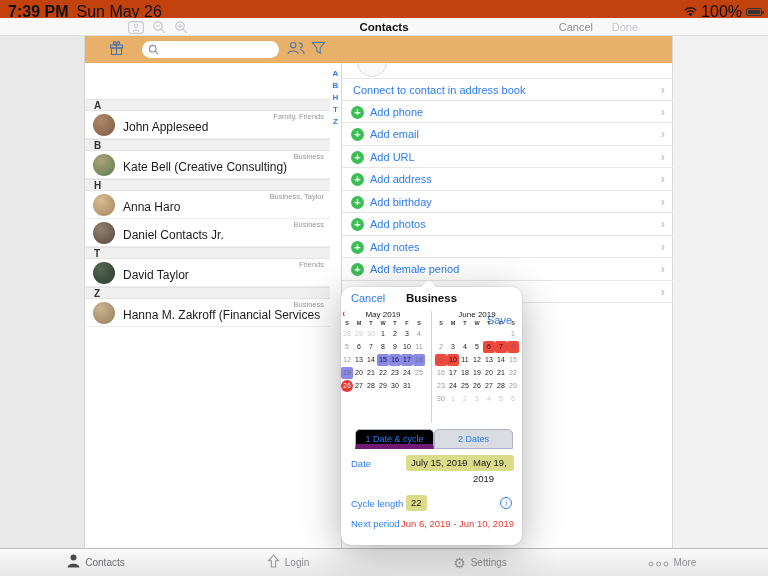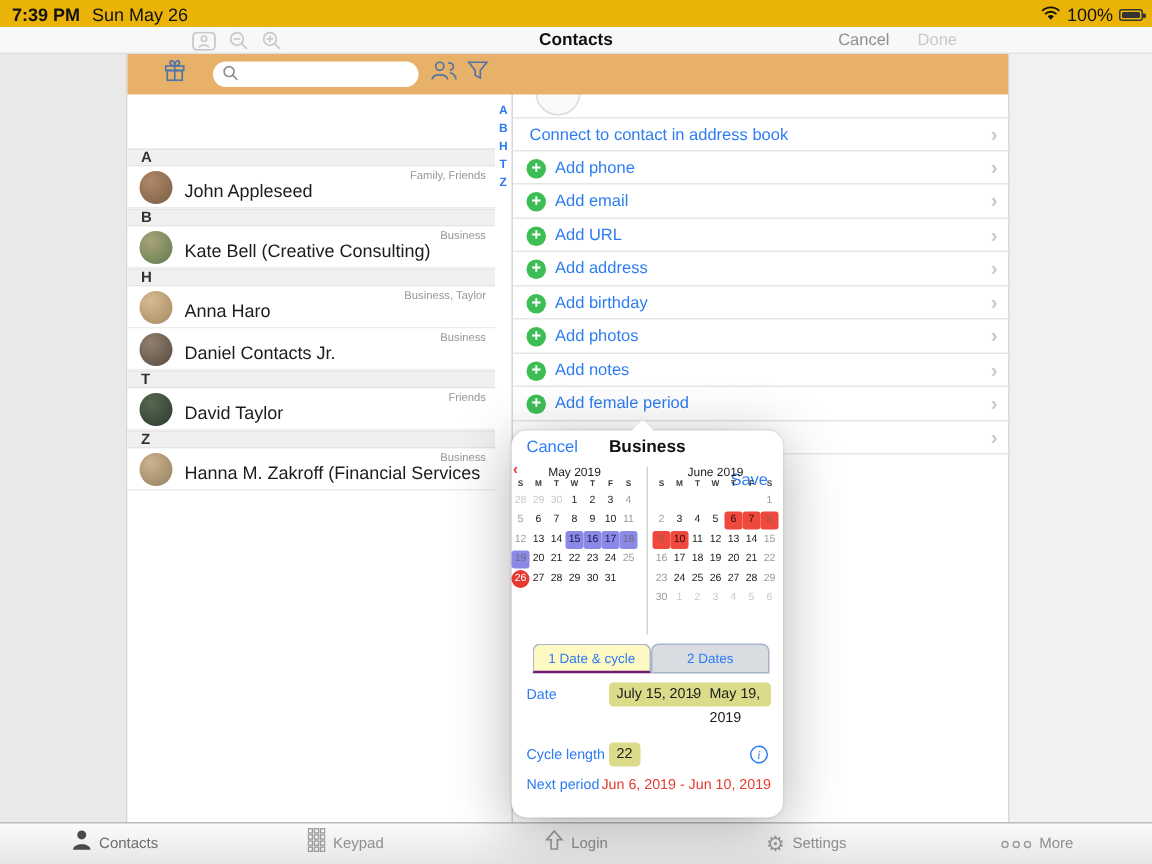--- a/index.html
+++ b/index.html
@@ -1,21 +1,21 @@
 <!DOCTYPE html>
 <html style="--blue: #2D7CF2; --orange: #E7B169; --green: #3DBE54; --purple: #8A8AE6; --red: #EF483C; --todayred: #E8382F; --khaki: #DBDB8A;"><head>
 <meta charset="utf-8">
 <style>
   * { margin:0; padding:0; box-sizing:border-box; }
   html,body { width:768px; height:576px; }
   body { font-family:"Liberation Sans", sans-serif; background:#ccc; }
   #screen { position:relative; width:768px; height:576px; background:#ECECEC; overflow:hidden; }
 
   
-  .statusbar { position:absolute; top:0; left:0; width:768px; height:18px; background:#eab308; font-size:12px; color:#111;text-align:center; }
+  .statusbar { position:absolute; top:0; left:0; width:768px; height:18px; background:#c2410c; font-size:16px; color:#111;text-align:center; }
   .sb-left { position:absolute; left:8px; top:3px; display:flex; gap:8px; align-items:center; }
   .sb-time { font-weight:bold; }
   .sb-right { position:absolute; right:6px; top:3px; display:flex; gap:4px; align-items:center; }
   .battery { position:relative; width:16px; height:8px; border:1px solid #333; border-radius:2px; }
   .battery::before { content:""; position:absolute; left:1px; top:1px; right:1px; bottom:1px; background:#333; border-radius:1px; }
   .battery::after { content:""; position:absolute; right:-3px; top:2px; width:2px; height:3px; background:#333; border-radius:0 1px 1px 0; }
 
   
   .navbar { position:absolute; top:18px; left:0; width:768px; height:18px; background:#F8F8F8; border-bottom:1px solid #E2E2E2; }
   .nav-title { position:absolute; left:0; right:0; top:3px; text-align:center; font-size:11.5px; font-weight:bold; color:#111; }
@@ -79,21 +79,21 @@
   .s-out { color:#C9C9CE; }
   .s-period { background:var(--purple); color:#15154a; }
   .s-period-wk { background:var(--purple); color:#6a6a85; }
   .s-next { background:var(--red); color:#2d0b08; }
   .s-next-wk { background:var(--red); color:#9c5b55; }
   .s-today { background:var(--todayred); color:#fff; border-radius:50%; }
 
   
   .pp-tabs { position:absolute; top:142px; left:14px; display:flex; }
   .pp-tab { width:79px; height:20px; line-height:19px; text-align:center; font-size:9px; color:var(--blue); border:1px solid #A8B4C8; border-radius:5px 5px 0 0; background:#D9DCE1; }
-  .pp-tab.active { background:#fef9c3; border-bottom:2px solid #701a75;text-align:center; }
+  .pp-tab.active { background:#000000; border-bottom:5px solid #701a75;text-align:center; }
   .pp-row { position:absolute; left:10px; right:8px; height:16px; }
   .pp-row-date { top:168px; } .pp-row-cycle { top:208px; } .pp-row-next { top:228px; }
   .pp-label { position:absolute; left:0; top:3px; font-size:9.5px; color:var(--blue); }
   .badge { position:absolute; top:0; height:16px; line-height:16px; padding:0 5px; background:var(--khaki); border-radius:3px; font-size:9.5px; color:#1a1a1a; }
   .badge-from { left:55px; } .badge-to { left:117px; }
   .date-sep { position:absolute; left:110px; top:3px; font-size:9px; color:#333; }
   .badge-cycle { left:55px; }
   .info-icon { position:absolute; right:2px; top:2px; width:12px; height:12px; border:1px solid var(--blue); border-radius:50%; color:var(--blue); font-size:8px; line-height:11px; text-align:center; font-style:italic; font-family:"Liberation Serif", serif; }
   .next-vals { position:absolute; right:0; top:3px; font-size:9.5px; color:var(--todayred); }
 
@@ -442,37 +442,20 @@
 
   <div class="tabbar" id="tabbar">
       <div class="tab-item active">
         <span class="tab-icon"><svg width="13" height="14" viewBox="0 0 13 14">
             <circle cx="6.5" cy="3.6" r="3" fill="#4a4a4a"></circle>
             <path d="M0.7 13.5 C0.7 8.6 12.3 8.6 12.3 13.5 Z" fill="#4a4a4a"></path>
           </svg></span>
         <span class="tab-label">Contacts</span>
       </div>
       <div class="tab-item">
-        <span class="tab-icon"><svg width="12" height="16" viewBox="0 0 12 16" fill="none" stroke="#9a9a9e" stroke-width="0.9">
-            <rect x="0.5" y="0.5" width="2.8" height="2.8"></rect>
-            <rect x="4.6" y="0.5" width="2.8" height="2.8"></rect>
-            <rect x="8.7" y="0.5" width="2.8" height="2.8"></rect>
-            <rect x="0.5" y="4.6" width="2.8" height="2.8"></rect>
-            <rect x="4.6" y="4.6" width="2.8" height="2.8"></rect>
-            <rect x="8.7" y="4.6" width="2.8" height="2.8"></rect>
-            <rect x="0.5" y="8.7" width="2.8" height="2.8"></rect>
-            <rect x="4.6" y="8.7" width="2.8" height="2.8"></rect>
-            <rect x="8.7" y="8.7" width="2.8" height="2.8"></rect>
-            <rect x="0.5" y="12.8" width="2.8" height="2.8"></rect>
-            <rect x="4.6" y="12.8" width="2.8" height="2.8"></rect>
-            <rect x="8.7" y="12.8" width="2.8" height="2.8"></rect>
-          </svg></span>
-        <span class="tab-label">Keypad</span>
-      </div>
-      <div class="tab-item">
         <span class="tab-icon"><svg width="13" height="14" viewBox="0 0 13 14" fill="none" stroke="#9a9a9e" stroke-width="1.1">
             <path d="M6.5 1 L11.5 6.8 H8.6 V13 H4.4 V6.8 H1.5 Z"></path>
           </svg></span>
         <span class="tab-label">Login</span>
       </div>
       <div class="tab-item">
         <span class="tab-icon"><span style="font-family:'DejaVu Sans',sans-serif;font-size:14px;color:#9a9a9e;line-height:14px;">⚙</span></span>
         <span class="tab-label">Settings</span>
       </div>
       <div class="tab-item">

